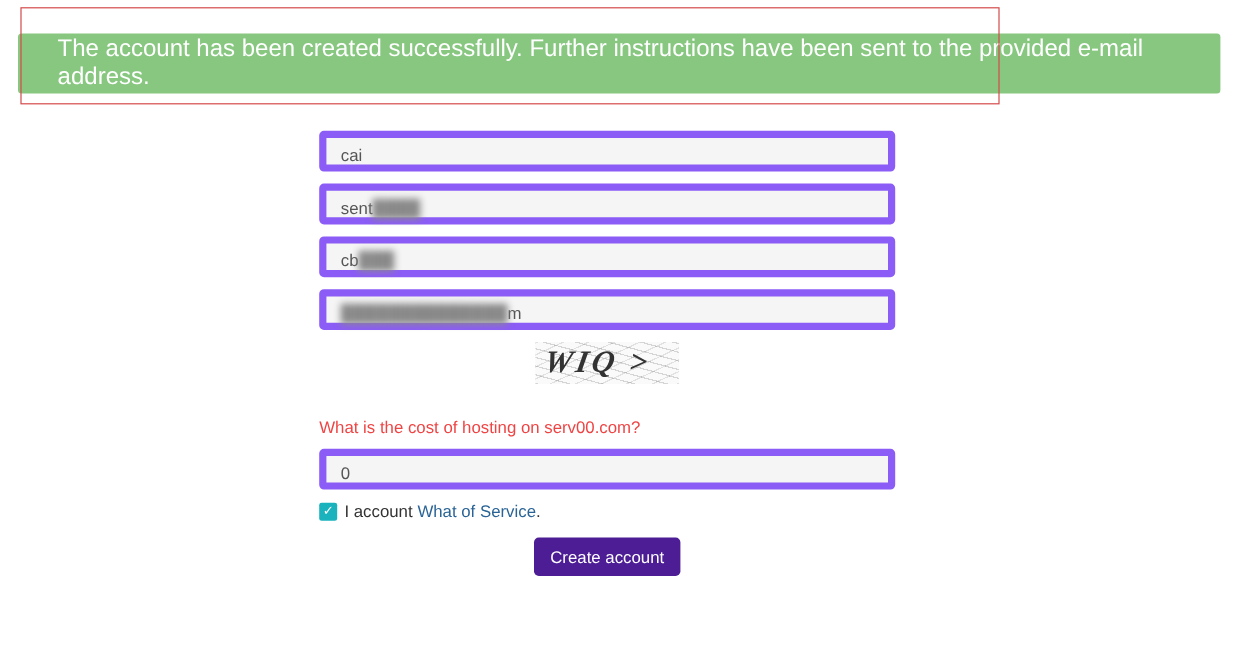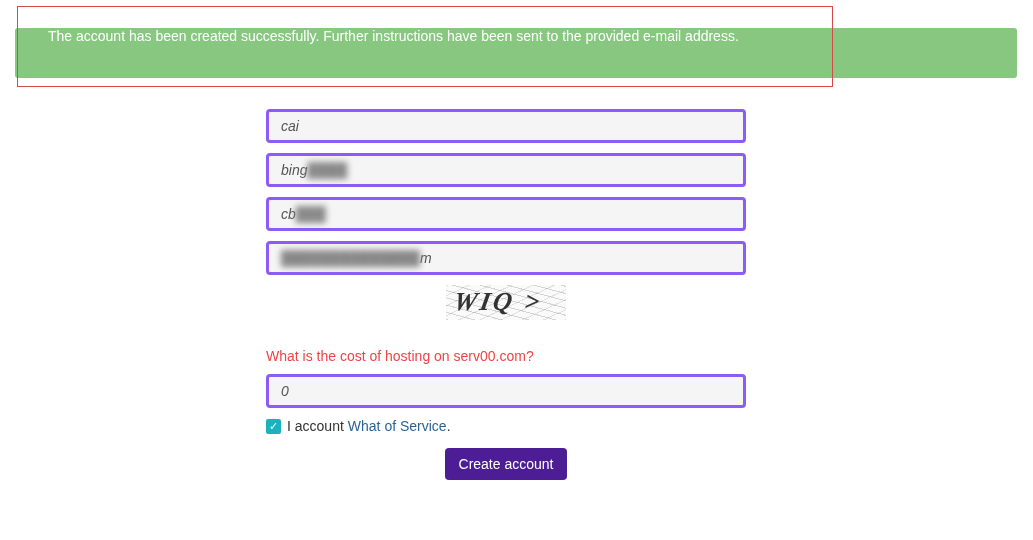--- a/index.html
+++ b/index.html
@@ -24,43 +24,43 @@
       background: transparent;
     }
     .alert-success {
       position: absolute;
       left: 15px;
       top: 28px;
       width: 1002px;
       height: 50px;
       background: #87c780;
       color: #ffffff;
-      font-size: 14px;
+      font-size: 20px;
       display: flex;
+      align-items: center;
       padding-left: 33px;
       border-radius: 3px;
     }
     .form-container {
       position: absolute;
       left: 266px;
       top: 109px;
       width: 480px;
     }
     .input-field {
       width: 480px;
       height: 34px;
-      border: 3px solid #8b5cf6;
+      border: 6px solid #8b5cf6;
       border-radius: 4px;
       background: #f5f5f5;
       color: #555;
       font-size: 14px;
       padding: 6px 12px;
       margin-bottom: 10px;
       display: block;
-      font-style: italic;
     }
     .captcha-img {
       width: 120px;
       height: 35px;
       margin: 6px auto 10px;
       display: block;
       background: #fafafa;
       position: relative;
       overflow: hidden;
     }
@@ -141,21 +141,21 @@
 </div>
 <div class="alert-wrap"></div>
 
 <div class="form-container">
 
   <div class="input-field">
     <span>cai</span>
   </div>
 
   <div class="input-field">
-    <span>bing</span><span class="blur-overlay">████</span>
+    <span>sent</span><span class="blur-overlay">████</span>
   </div>
 
   <div class="input-field">
     <span>cb</span><span class="blur-overlay">███</span>
   </div>
 
   <div class="input-field">
     <span class="blur-overlay">██████████████</span><span>m</span>
   </div>
 

